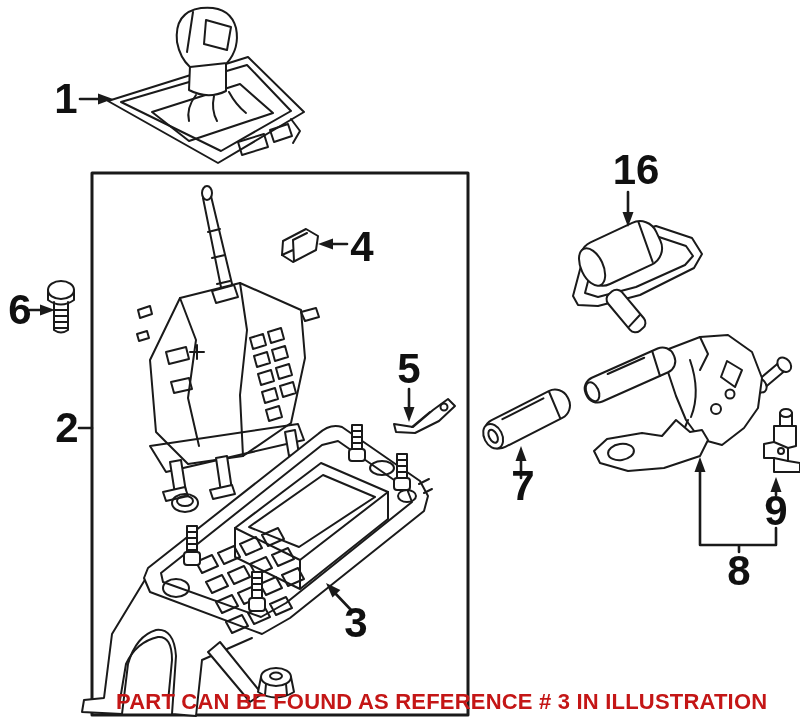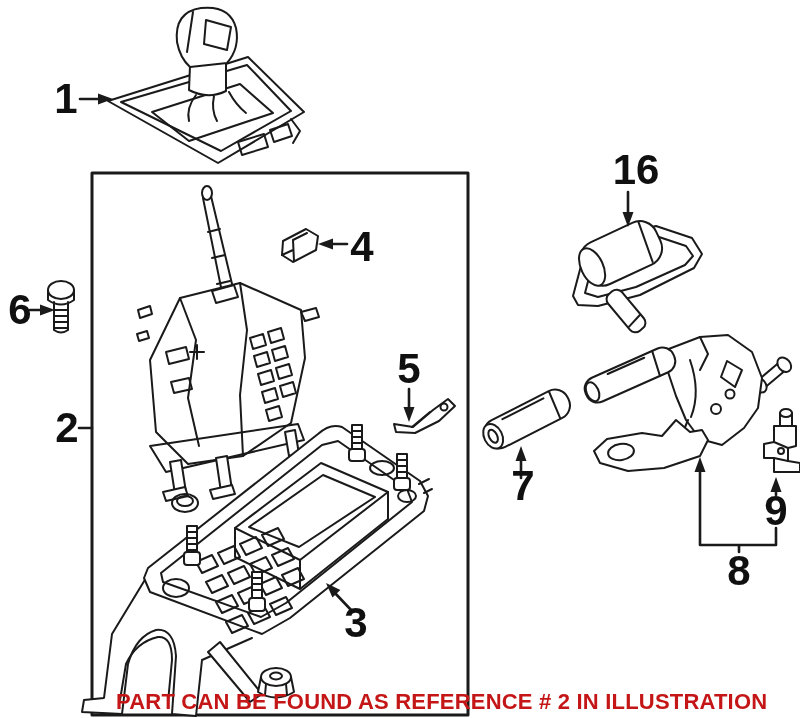--- a/index.html
+++ b/index.html
@@ -221,14 +221,14 @@
   <div class="callout" style="left:67px;top:428px">2</div>
   <div class="callout" style="left:356px;top:623px">3</div>
   <div class="callout" style="left:362px;top:247px">4</div>
   <div class="callout" style="left:409px;top:369px">5</div>
   <div class="callout" style="left:20px;top:310px">6</div>
   <div class="callout" style="left:523px;top:486px">7</div>
   <div class="callout" style="left:739px;top:571px">8</div>
   <div class="callout" style="left:776px;top:511px">9</div>
   <div class="callout" style="left:636px;top:170px">16</div>
 
-  <div class="note">PART CAN BE FOUND AS REFERENCE # 2 IN ILLUSTRATION</div>
+  <div class="note">PART CAN BE FOUND AS REFERENCE # 3 IN ILLUSTRATION</div>
 </div>
 
 </body></html>

